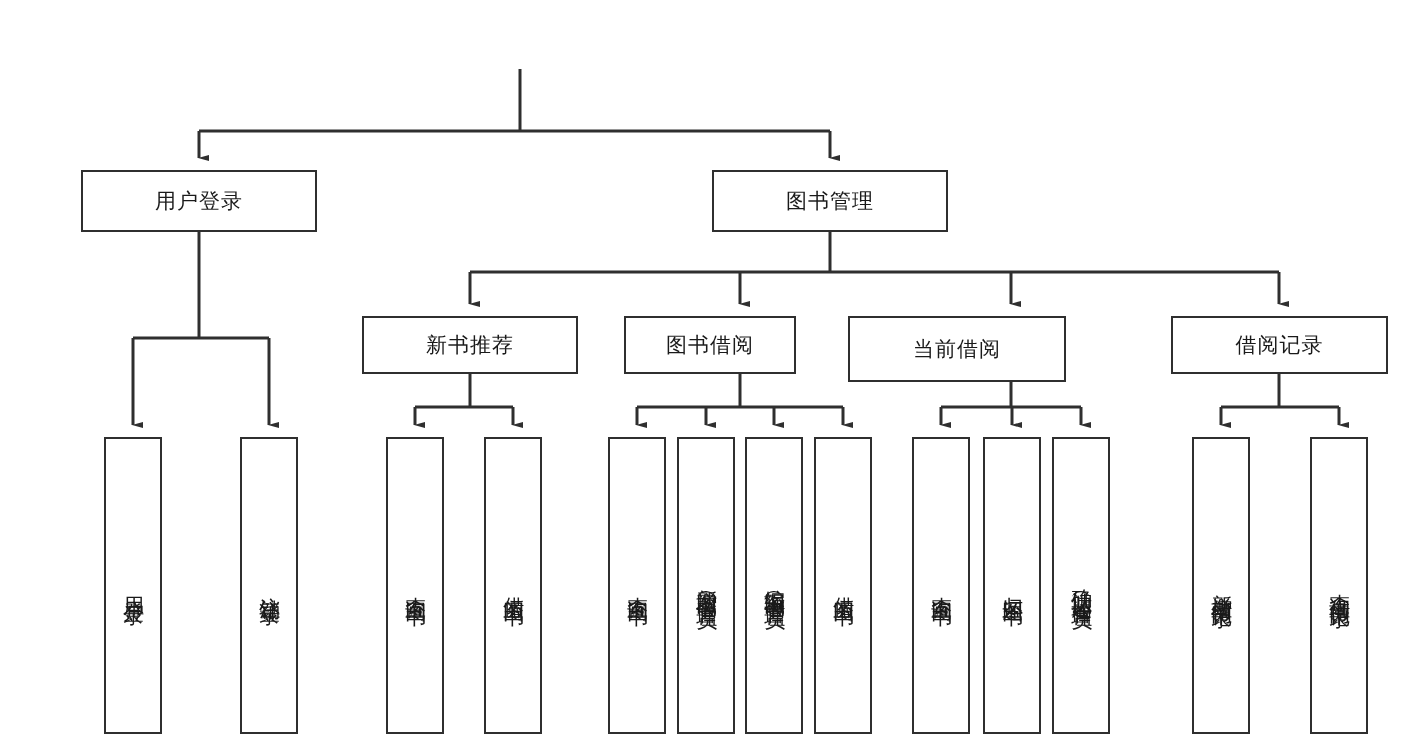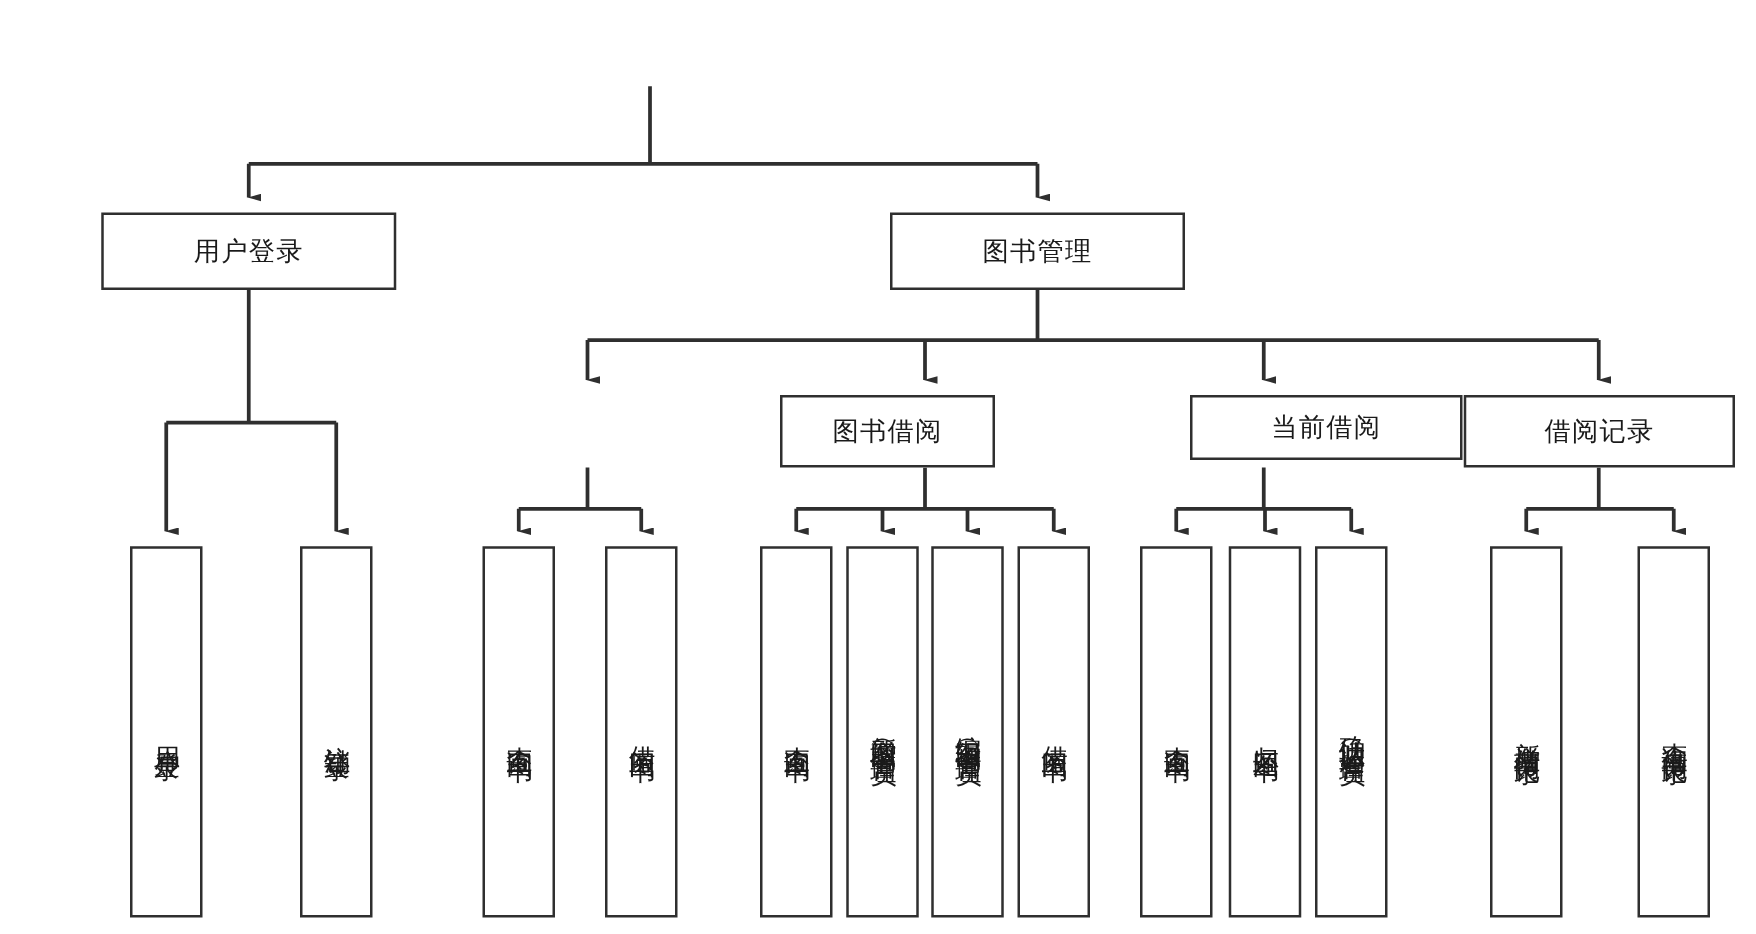--- a/index.html
+++ b/index.html
@@ -123,26 +123,29 @@
 
 
   <div class="node-box horiz" style="left:81px; top:170px; width:236px; height:62px;">
     <span class="node-label">用户登录</span>
   </div>
 
   <div class="node-box horiz" style="left:712px; top:170px; width:236px; height:62px;">
     <span class="node-label">图书管理</span>
   </div>
 
+  <div class="node-box horiz" style="left:362px; top:316px; width:216px; height:58px;">
+    <span class="node-label">新书推荐</span>
+  </div>
 
   <div class="node-box horiz" style="left:624px; top:316px; width:172px; height:58px;">
     <span class="node-label">图书借阅</span>
   </div>
 
-  <div class="node-box horiz" style="left:952px; top:316px; width:218px; height:52px;">
+  <div class="node-box horiz" style="left:848px; top:316px; width:218px; height:66px;">
     <span class="node-label">当前借阅</span>
   </div>
 
   <div class="node-box horiz" style="left:1171px; top:316px; width:217px; height:58px;">
     <span class="node-label">借阅记录</span>
   </div>
 
   <div class="node-box vert" style="left:104px; top:437px; width:58px; height:297px;">
     <span class="node-label">用户登录</span>
   </div>

